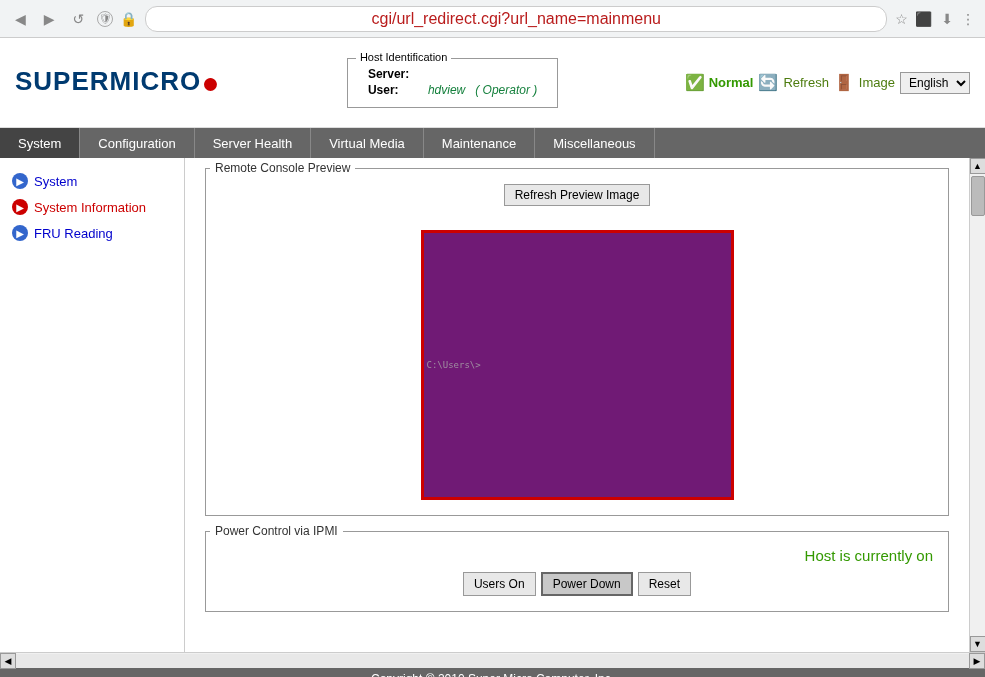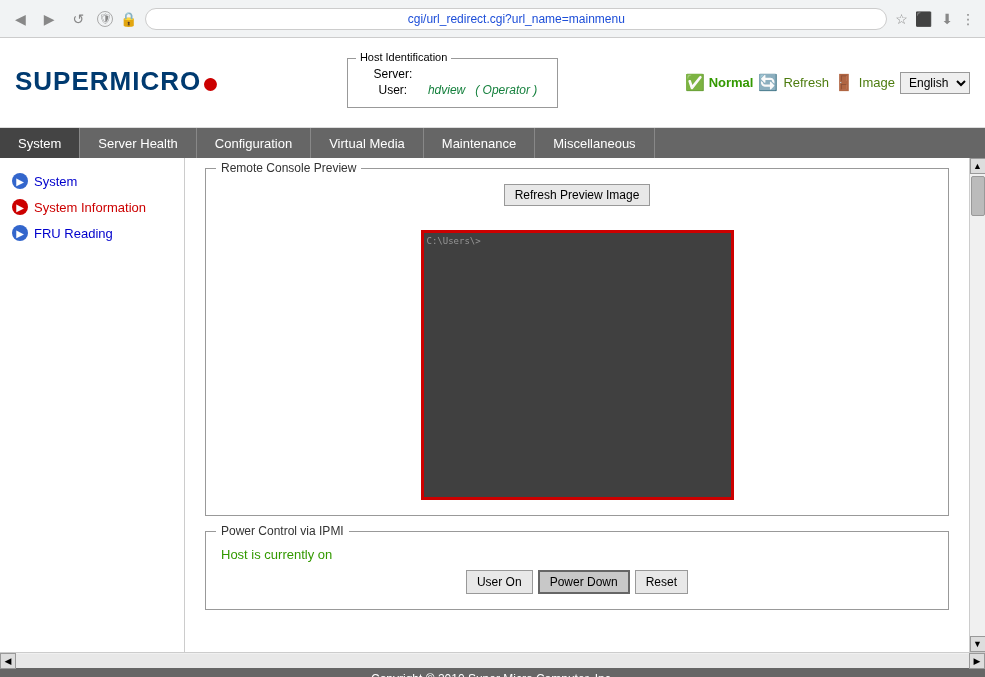--- a/index.html
+++ b/index.html
@@ -21,23 +21,23 @@
       cursor: pointer;
       font-size: 14px;
       color: #888;
       padding: 2px 5px;
     }
     .browser-address-bar {
       flex: 1;
       border: 1px solid #ccc;
       border-radius: 12px;
       padding: 3px 12px;
-      font-size: 12px;
-      background: #fff;
-      color: #1d4ed8;
+      font-size: 16px;
+      background: #fff;
+      color: #b91c1c;
       text-align: center;
     }
     .browser-icons {
       display: flex;
       gap: 8px;
       color: #888;
       font-size: 14px;
     }
 
     
@@ -77,21 +77,21 @@
       left: 8px;
       background: #fff;
       padding: 0 4px;
       font-size: 11px;
     }
     .host-id-row {
       display: flex;
       gap: 10px;
       margin-bottom: 2px;
     }
-    .host-id-label { font-weight: normal; min-width: 50px; text-align: center; }
+    .host-id-label { font-weight: bold; min-width: 50px; text-align: left; }
     .host-id-value { color: #15803d; font-style: italic; }
     .header-actions {
       display: flex;
       align-items: center;
       gap: 5px;
       font-size: 13px;
     }
     .status-normal {
       color: #339900;
       display: flex;
@@ -225,60 +225,60 @@
     
     .panel {
       border: 1px solid #999;
       margin-bottom: 15px;
       position: relative;
       padding: 15px 15px 15px 15px;
     }
     .panel-legend {
       position: absolute;
       top: -8px;
-      left: 10px;
+      left: 4px;
       background: #fff;
       padding: 0 5px;
       font-size: 12px;
       color: #333;
     }
 
     
     .refresh-btn {
       background: #e8e8e8;
       border: 1px solid #999;
       padding: 3px 10px;
       cursor: pointer;
       font-size: 12px;
       display: block;
       margin: 0 auto 24px auto;
     }
     .console-preview {
       border: 3px solid #cc0000;
-      background: #404040;
+      background: #701a75;
       width: 313px;
       height: 270px;
       margin: 0 auto;
       display: flex;
-      align-items: flex-start;
+      align-items: center;
       padding: 3px;
     }
     .console-text-line {
       color: #aaa;
       font-size: 9px;
       font-family: monospace;
       opacity: 0.8;
     }
 
     
     .power-status {
       color: #339900;
-      text-align: left;
+      text-align: right;
       margin-bottom: 8px;
-      font-size: 13px;
+      font-size: 15px;
     }
     .power-buttons {
       display: flex;
       gap: 5px;
       justify-content: center;
     }
     .power-btn {
       border: 1px solid #999;
       background: #e8e8e8;
       padding: 3px 10px;
@@ -370,22 +370,22 @@
     <span style="color:#cc6600; font-size:16px;">🚪</span>
     <a class="header-link">Image</a>
     <select class="lang-select">
       <option>English</option>
     </select>
   </div>
 </div>
 
 <div class="navbar">
   <div class="nav-item active">System</div>
+  <div class="nav-item">Configuration</div>
   <div class="nav-item">Server Health</div>
-  <div class="nav-item">Configuration</div>
   <div class="nav-item">Virtual Media</div>
   <div class="nav-item">Maintenance</div>
   <div class="nav-item">Miscellaneous</div>
 </div>
 
 <div class="main-layout">
 
   <div class="sidebar">
     <div class="sidebar-item">
       <span class="sidebar-arrow-blue">▶</span>
@@ -408,21 +408,21 @@
       <button class="refresh-btn">Refresh Preview Image</button>
       <div class="console-preview">
         <span class="console-text-line">C:\Users\&gt;</span>
       </div>
     </div>
 
     <div class="panel">
       <span class="panel-legend">Power Control via IPMI</span>
       <div class="power-status">Host is currently on</div>
       <div class="power-buttons">
-        <button class="power-btn">User On</button>
+        <button class="power-btn">Users On</button>
         <button class="power-btn active">Power Down</button>
         <button class="power-btn">Reset</button>
       </div>
     </div>
   </div>
 
   <div class="scrollbar-container">
     <div class="scrollbar-arrow">▲</div>
     <div class="scrollbar-thumb"></div>
     <div style="flex:1"></div>

